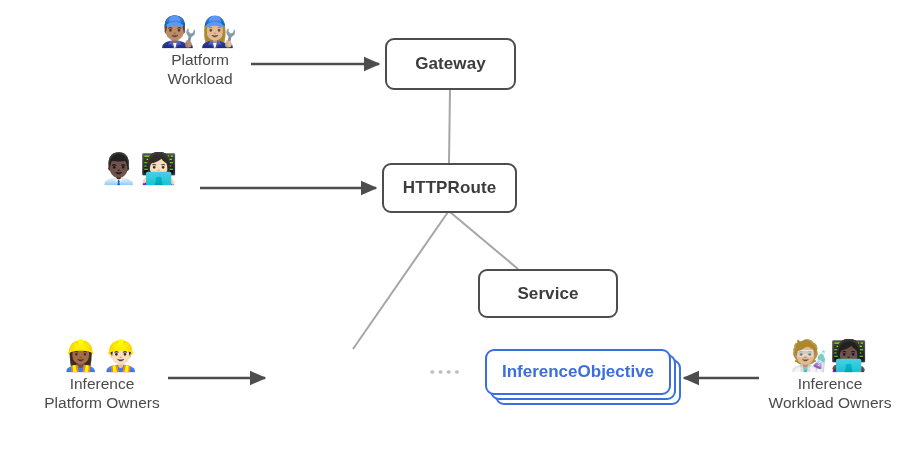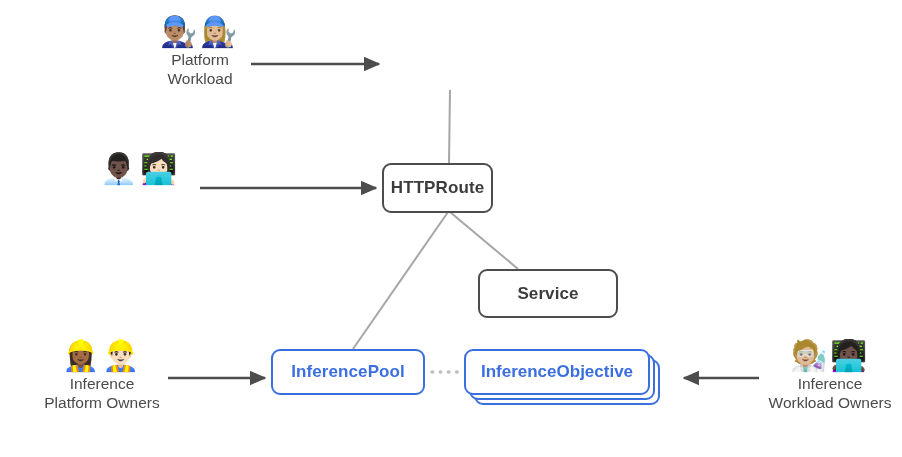--- a/index.html
+++ b/index.html
@@ -45,28 +45,28 @@
     color: #3c3c3c;
     font-size: 17px;
   }
   .node.blue {
     border: 2px solid #3b6fe0;
     color: #3b6fe0;
     font-size: 17px;
   }
 
   #node-gateway   { left: 385px; top: 38px;  width: 131px; height: 52px; }
-  #node-httproute { left: 382px; top: 163px; width: 111px; height: 50px; align-items: center; }
+  #node-httproute { left: 382px; top: 163px; width: 135px; height: 50px; align-items: center; }
   #node-service   { left: 450px; top: 269px; width: 140px; height: 49px; margin-left: 28px; }
   #node-inferencepool { left: 271px; top: 349px; width: 154px; height: 46px; }
 
   
   #stack-inferenceobjective {
     position: absolute;
-    left: 464px;
+    left: 485px;
     top: 349px;
     width: 196px;
     height: 46px;
     padding-left: 20px;
   }
   .stack-layer {
     position: absolute;
     box-sizing: border-box;
     left: 0;
     top: 0;
@@ -141,32 +141,32 @@
 
     <line x1="251" y1="64" x2="379" y2="64" stroke="#4d4d4d" stroke-width="2.4" marker-end="url(#arrowhead)"></line>
 
     <line x1="200" y1="188" x2="376" y2="188" stroke="#4d4d4d" stroke-width="2.4" marker-end="url(#arrowhead)"></line>
 
     <line x1="168" y1="378" x2="265" y2="378" stroke="#4d4d4d" stroke-width="2.4" marker-end="url(#arrowhead)"></line>
 
     <line x1="759" y1="378" x2="684" y2="378" stroke="#4d4d4d" stroke-width="2.4" marker-end="url(#arrowhead)"></line>
   </svg>
 
+  <div class="node dark" id="node-gateway">
+    <span>Gateway</span>
+  </div>
 
   <div class="node dark" id="node-httproute">
     <span>HTTPRoute</span>
   </div>
 
   <div class="node dark" id="node-service">
     <span>Service</span>
   </div>
 
-  <div class="node blue" id="node-inferencepool">
-    <span>InferencePool</span>
-  </div>
 
   <div id="stack-inferenceobjective">
     <div class="stack-layer l3"></div>
     <div class="stack-layer l2"></div>
     <div id="node-inferenceobjective">
       <span>InferenceObjective</span>
     </div>
   </div>
 
   <div class="persona" id="persona-cluster-operators">

